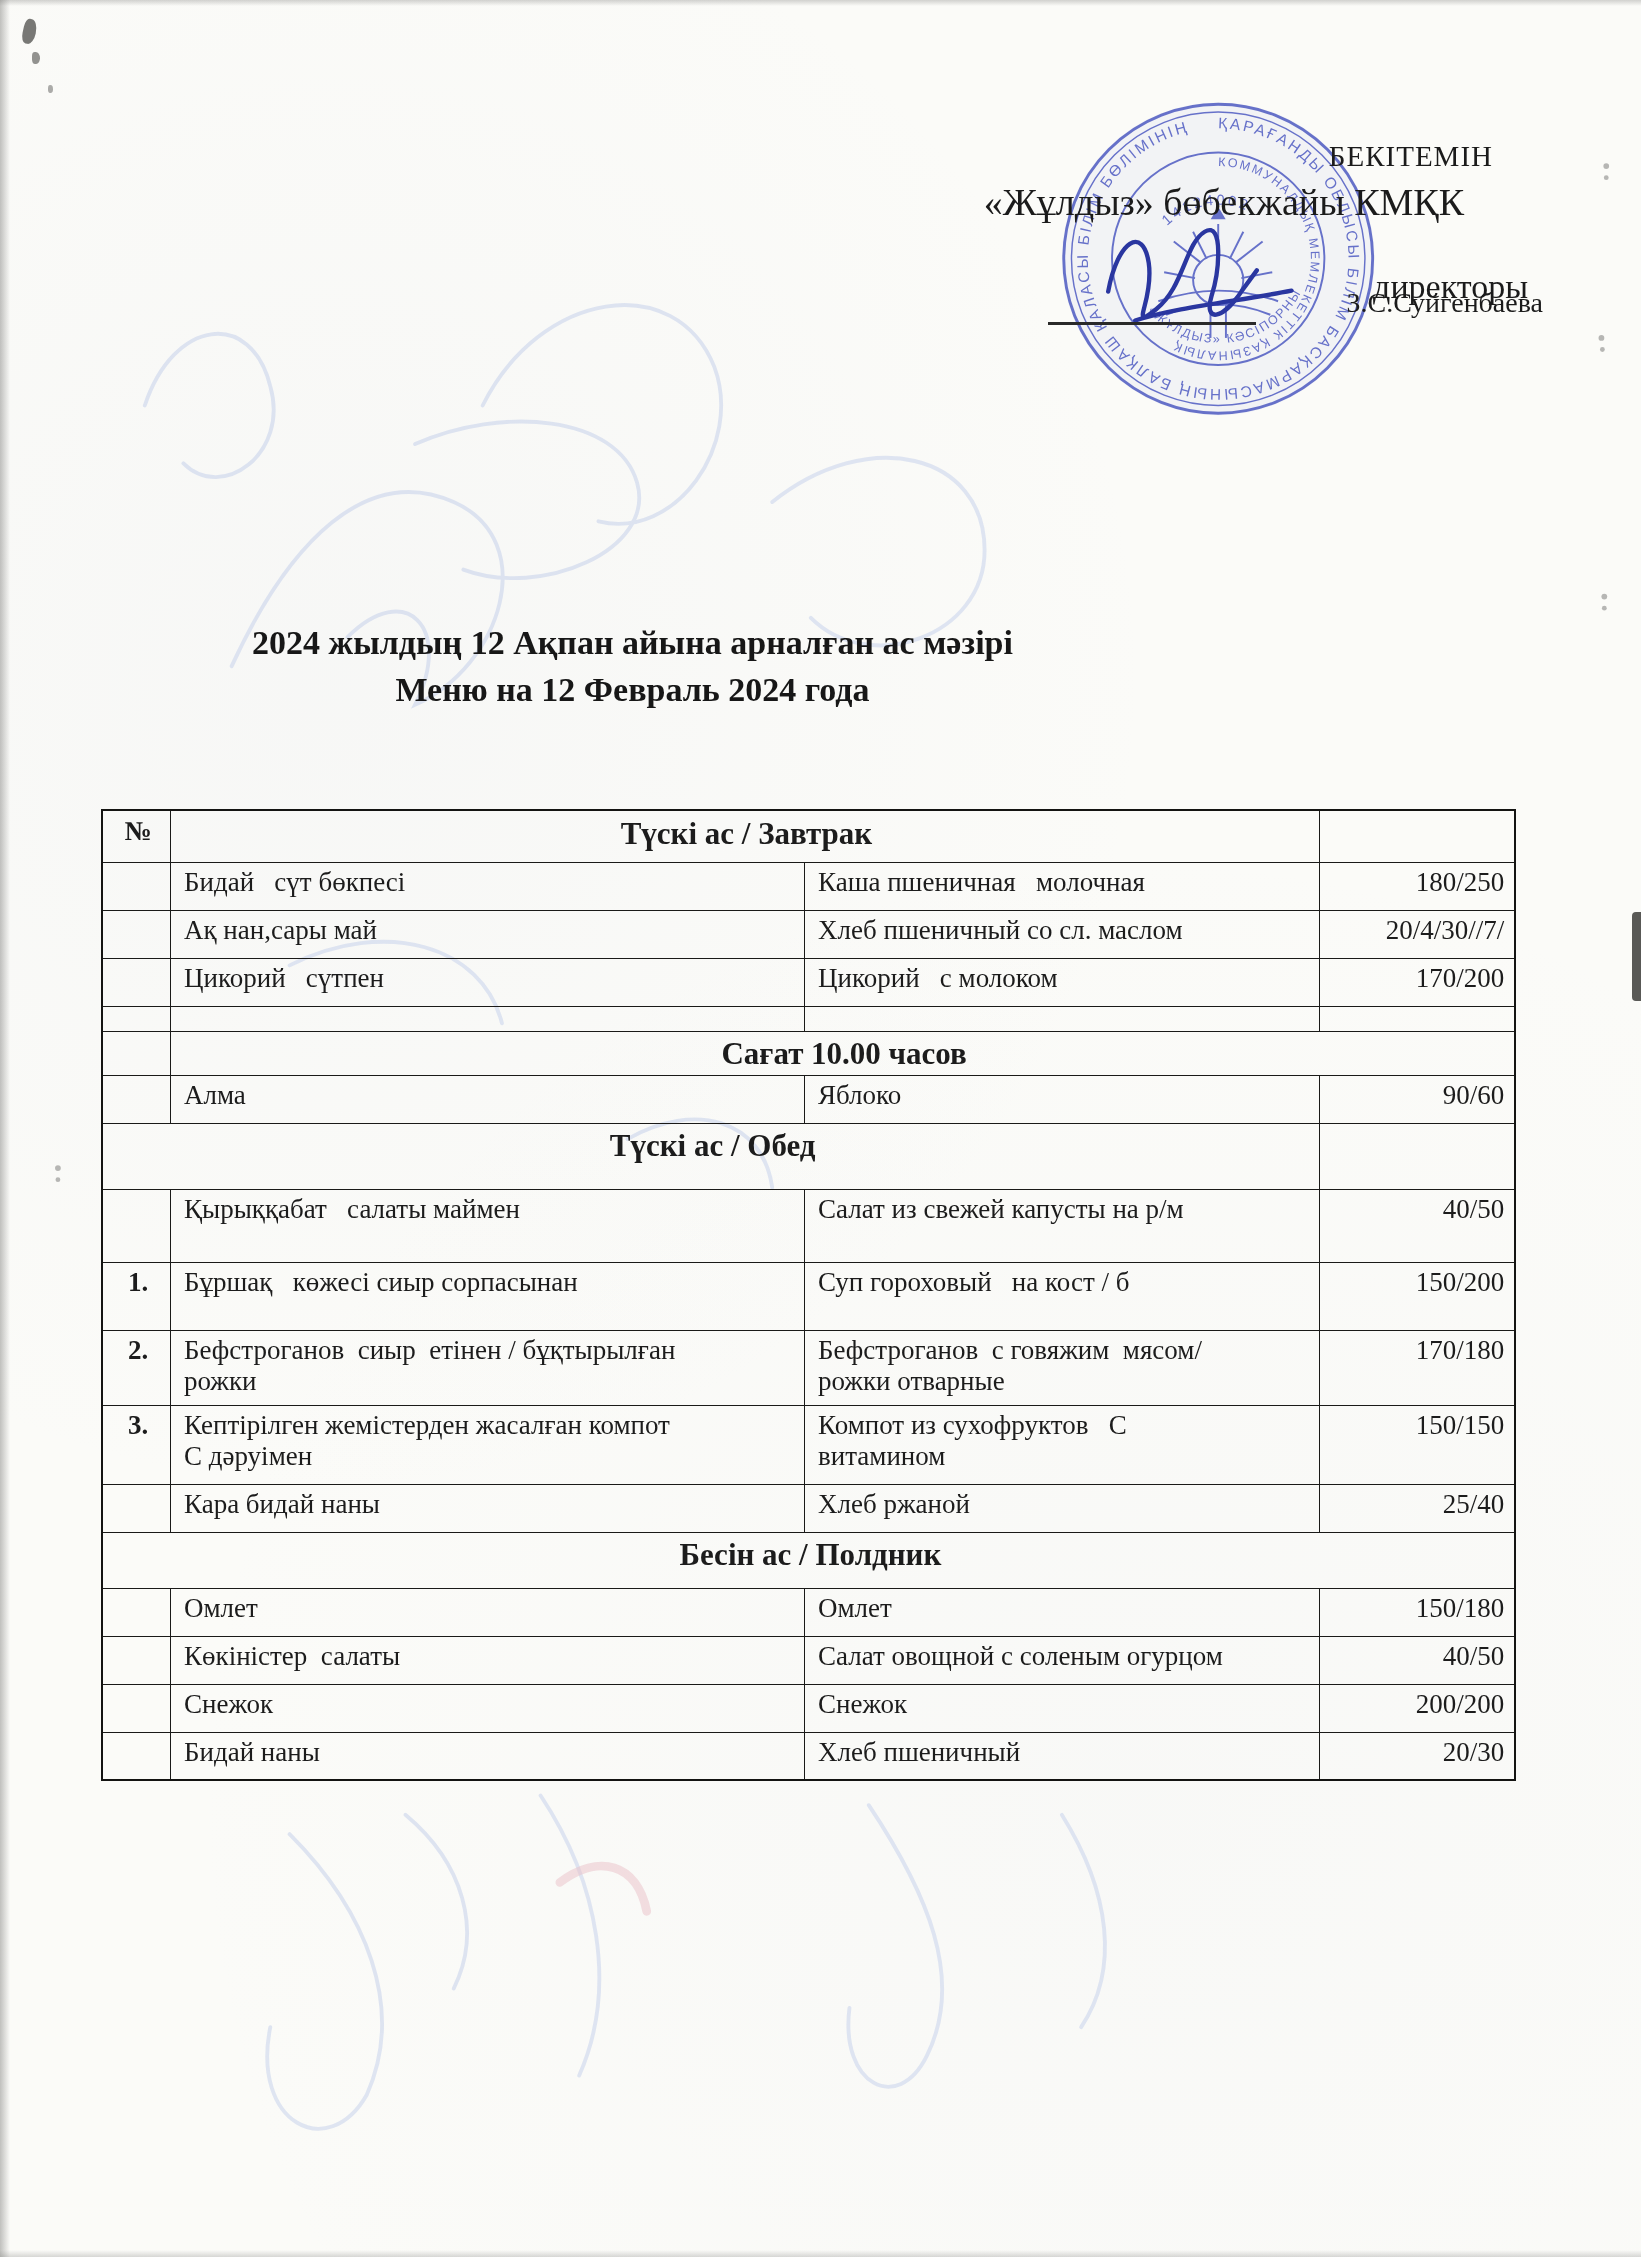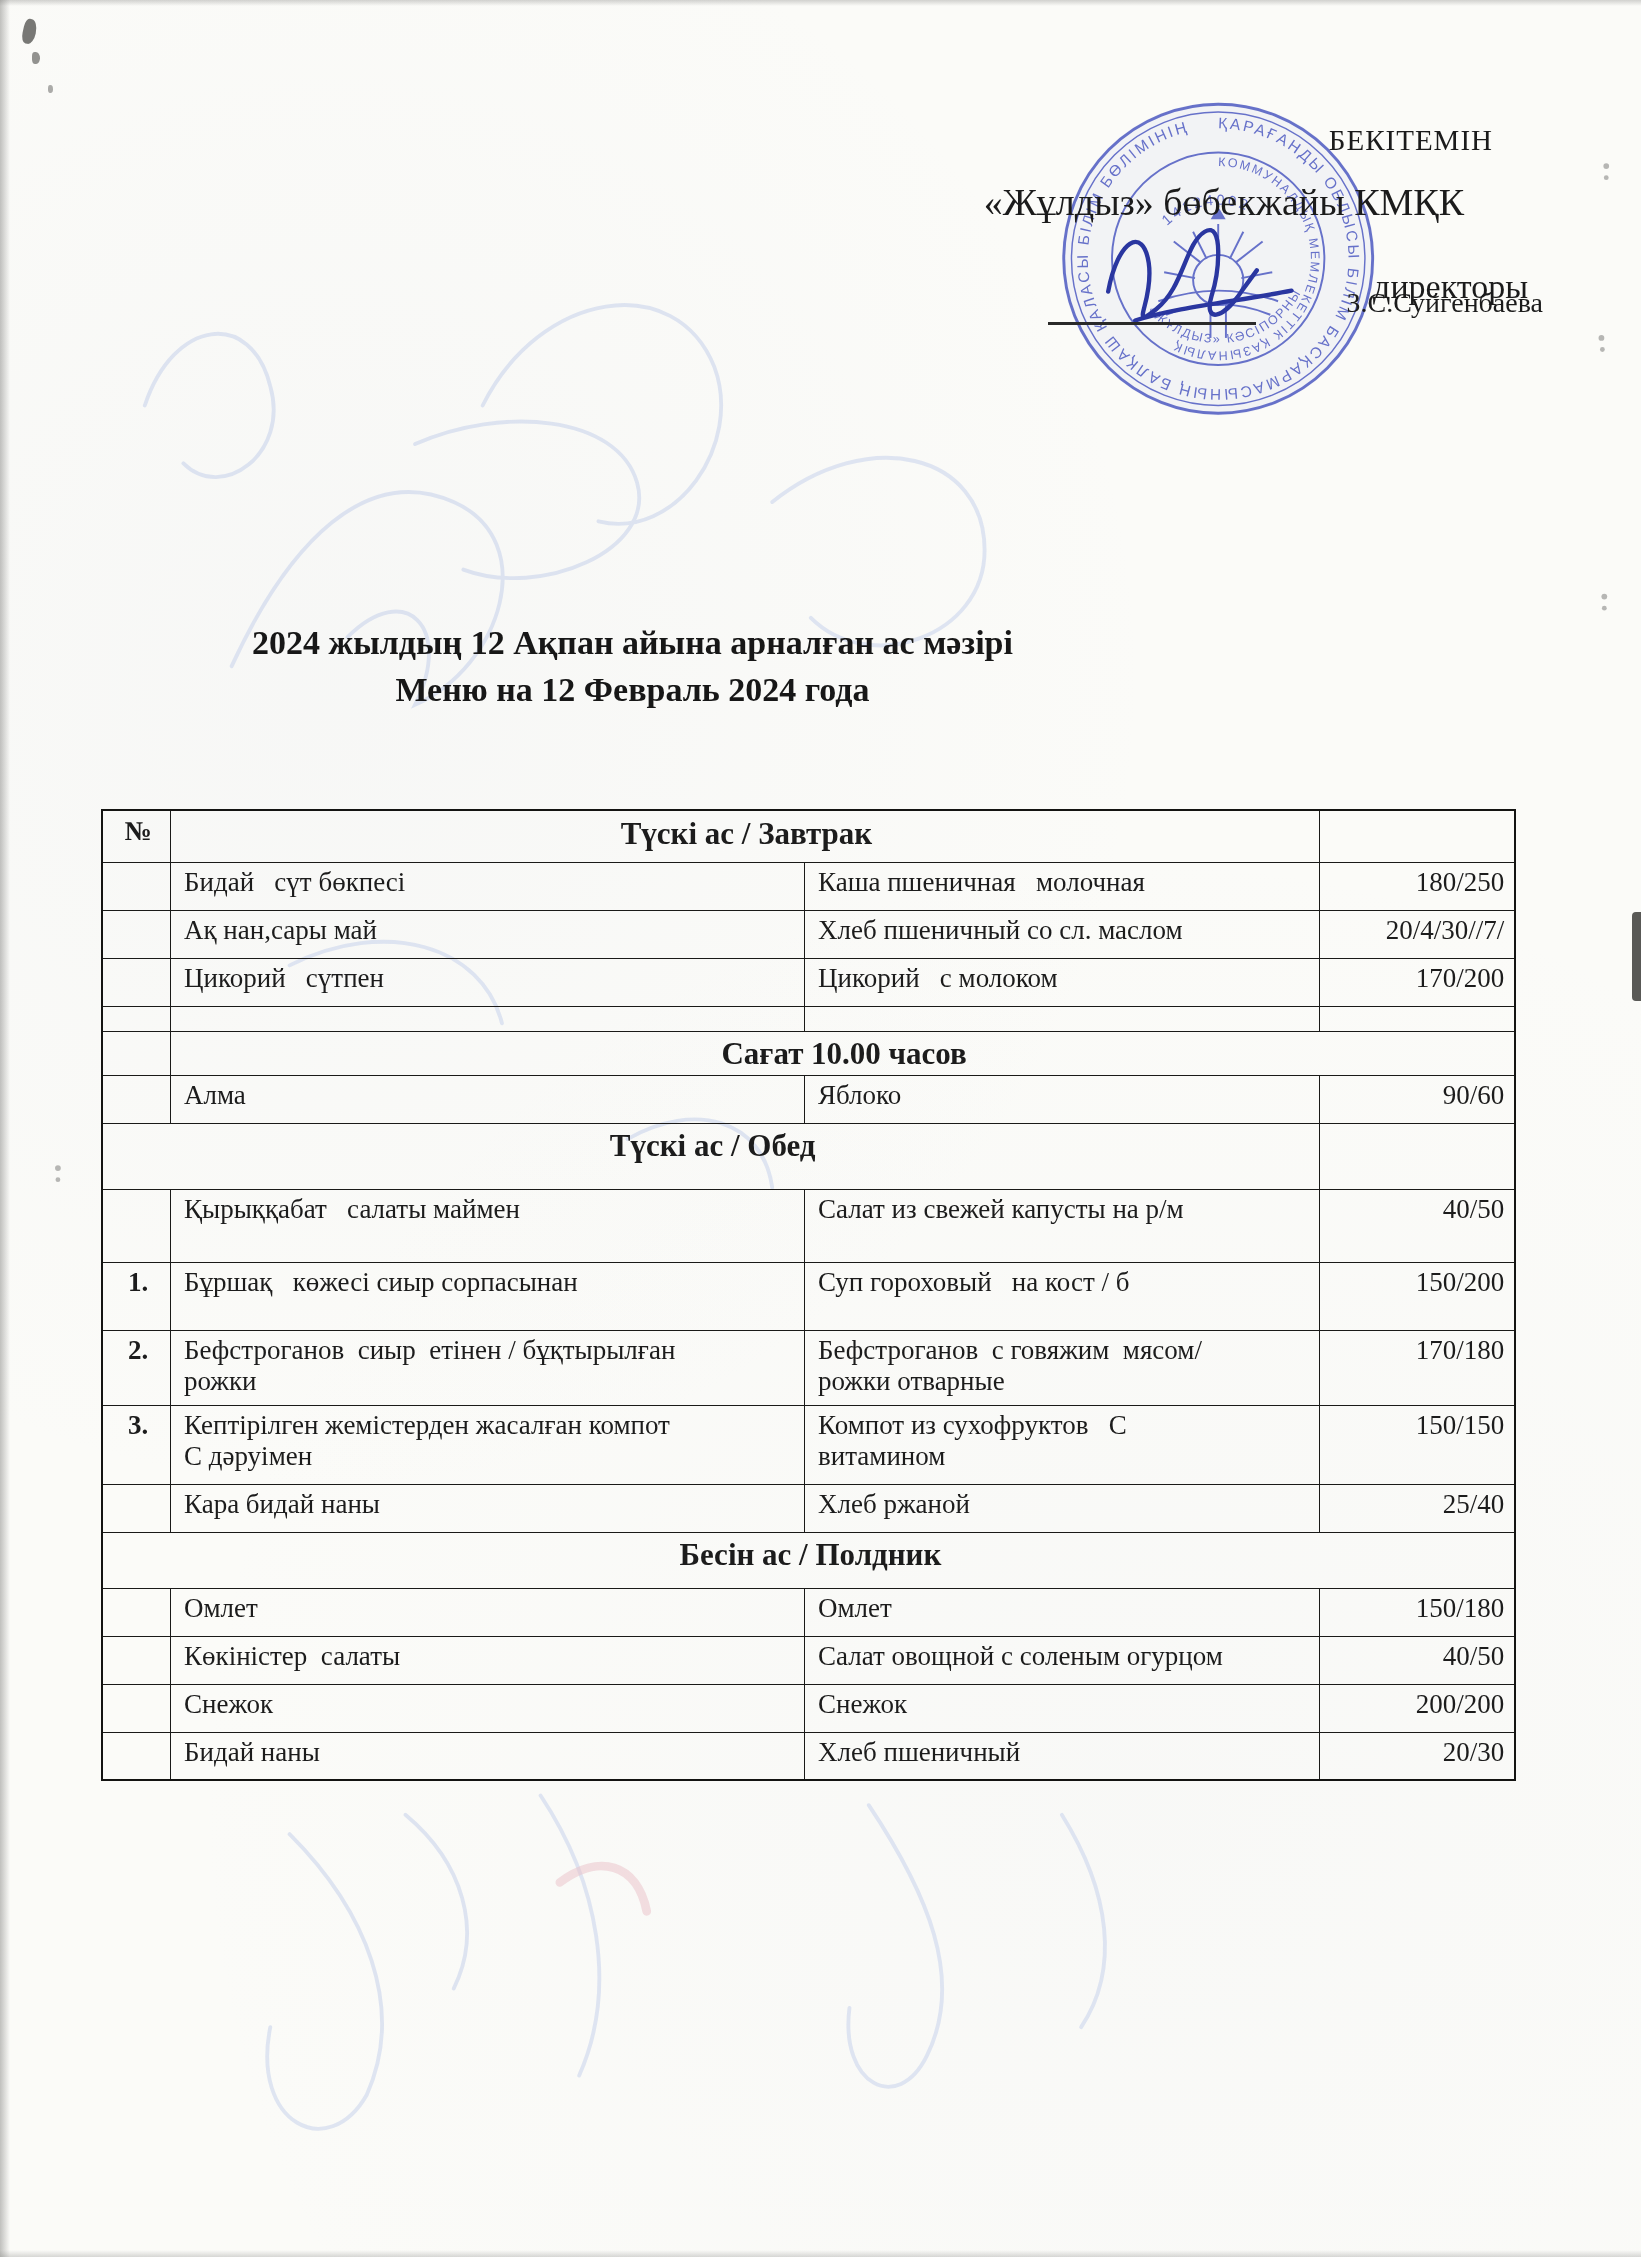--- a/index.html
+++ b/index.html
@@ -22,21 +22,21 @@
     background:linear-gradient(180deg,rgba(130,130,128,0.35),rgba(130,130,128,0));}
   .edge-bottom{position:absolute;left:0;bottom:0;width:1641px;height:6.8px;
     background:linear-gradient(0deg,rgba(130,130,128,0.30),rgba(130,130,128,0));}
   .speck{position:absolute;background:#4c4c4a;border-radius:40% 60% 55% 45%;}
   .notch-right{position:absolute;right:0;top:912px;width:8.7px;height:89px;background:#3c3c3a;border-radius:3.9px 0 0 3.9px;opacity:.85;}
 
   svg.overlay{position:absolute;left:0;top:0;z-index:1;pointer-events:none;}
 
   .txt{position:absolute;color:#1b1b1b;z-index:2;white-space:nowrap;}
 
-  #approval-line1{top:124px;right:148px;font-size:29px;letter-spacing:1px;}
+  #approval-line1{top:140px;right:148px;font-size:29px;letter-spacing:1px;}
   #approval-line2{top:180px;right:177px;font-size:38px;}
   #approval-line3{top:260px;right:113px;font-size:34px;margin-top:8px;}
   #approval-line4{top:287px;right:98px;font-size:28px;}
   #signature-line{position:absolute;left:1048px;top:322px;width:208px;height:2.9px;background:#2a2a2a;z-index:2;}
 
   #doc-title{position:absolute;left:145px;top:620px;width:975px;text-align:center;
     font-size:34px;font-weight:bold;color:#171717;line-height:1.38;z-index:2;}
 
   table#menu{
     position:absolute;left:101px;top:809px;width:1413px;z-index:2;

